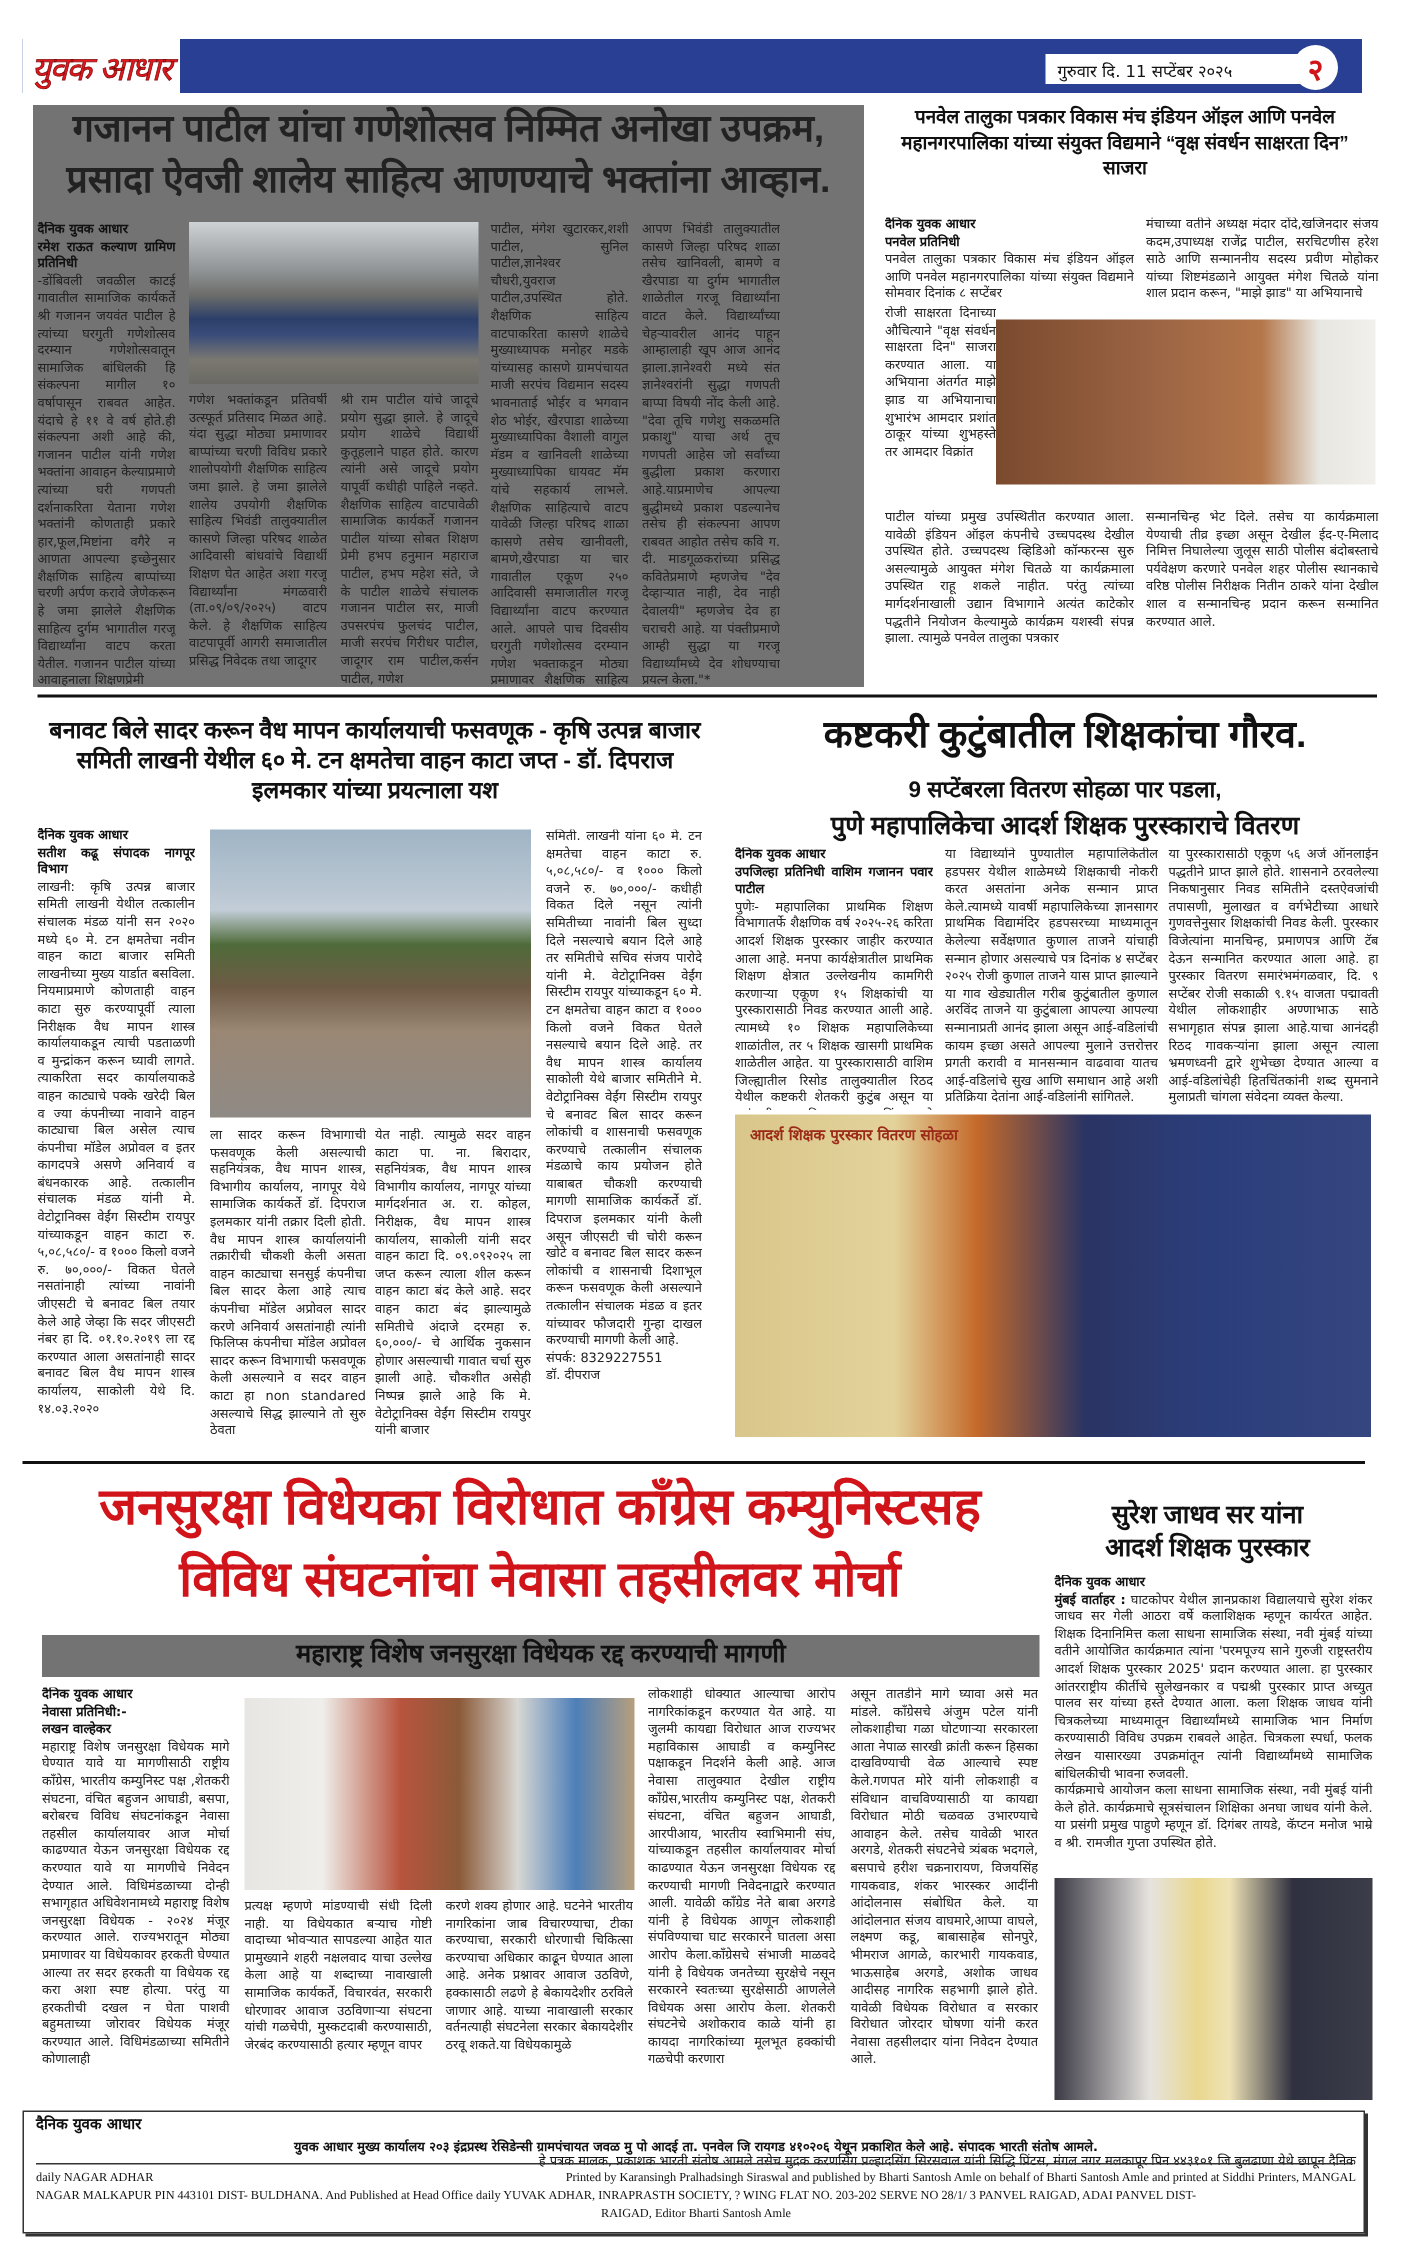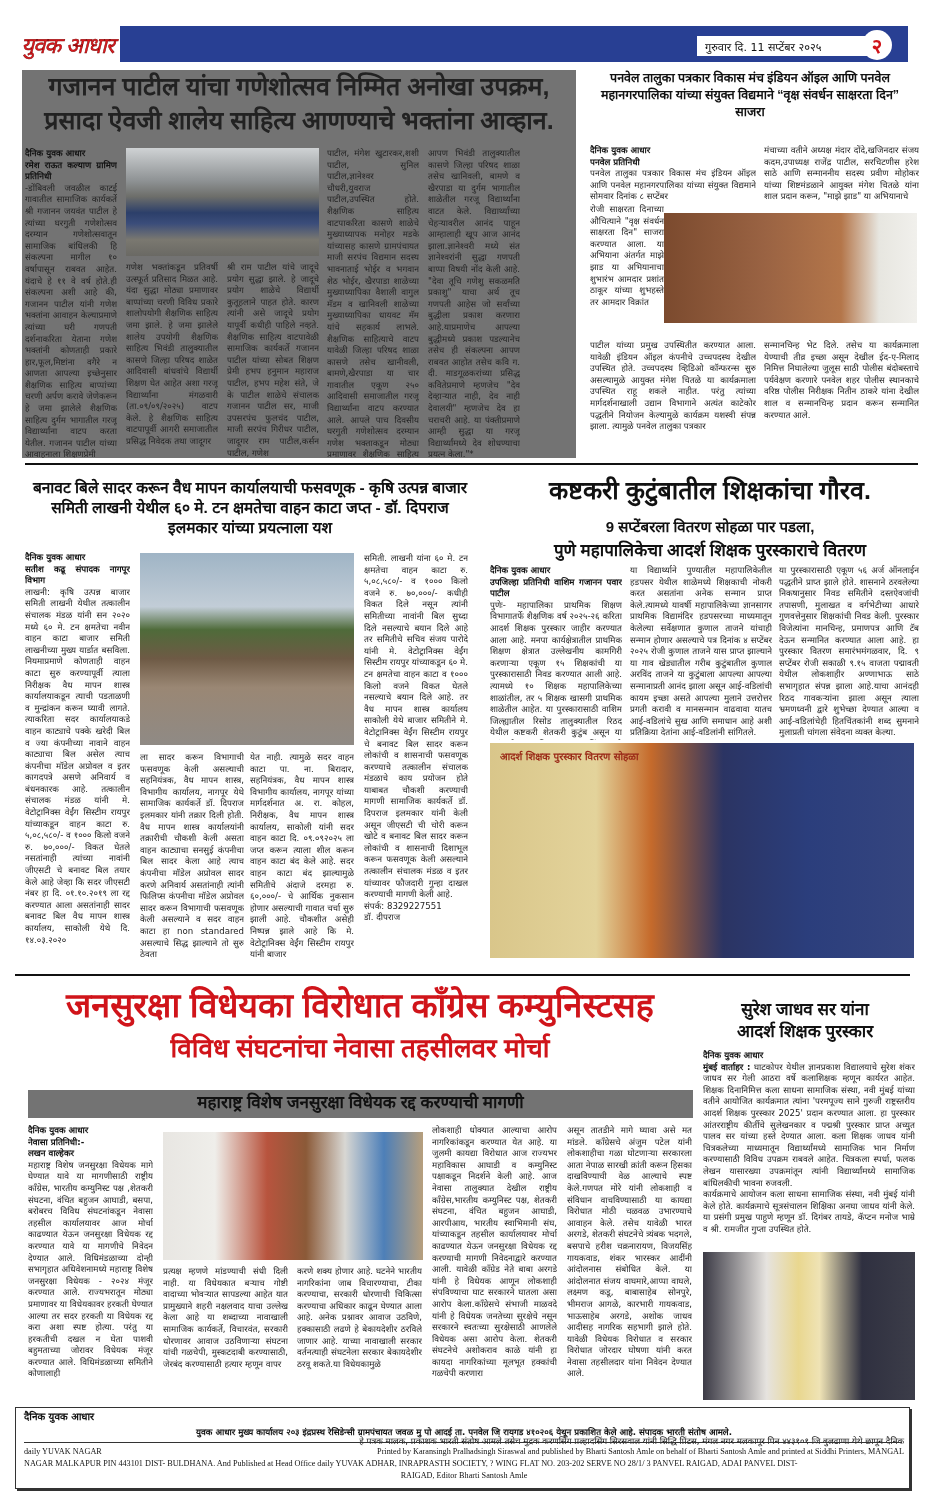--- a/index.html
+++ b/index.html
@@ -81,21 +81,21 @@
 </div>
 <div class="abs col" style="left:630px;top:565px;width:142px;height:175px;">या विद्यार्थ्याने पुण्यातील महापालिकेतील हडपसर येथील शाळेमध्ये शिक्षकाची नोकरी करत असतांना अनेक सन्मान प्राप्त केले.त्यामध्ये यावर्षी महापालिकेच्या ज्ञानसागर प्राथमिक विद्यामंदिर हडपसरच्या माध्यमातून केलेल्या सर्वेक्षणात कुणाल ताजने यांचाही सन्मान होणार असल्याचे पत्र दिनांक ४ सप्टेंबर २०२५ रोजी कुणाल ताजने यास प्राप्त झाल्याने या गाव खेड्यातील गरीब कुटुंबातील कुणाल अरविंद ताजने या कुटुंबाला आपल्या आपल्या सन्मानाप्रती आनंद झाला असून आई-वडिलांची कायम इच्छा असते आपल्या मुलाने उत्तरोत्तर प्रगती करावी व मानसन्मान वाढवावा यातच आई-वडिलांचे सुख आणि समाधान आहे अशी प्रतिक्रिया देतांना आई-वडिलांनी सांगितले.</div>
 <div class="abs col" style="left:779px;top:565px;width:140px;height:175px;">या पुरस्कारासाठी एकूण ५६ अर्ज ऑनलाईन पद्धतीने प्राप्त झाले होते. शासनाने ठरवलेल्या निकषानुसार निवड समितीने दस्तऐवजांची तपासणी, मुलाखत व वर्गभेटीच्या आधारे गुणवत्तेनुसार शिक्षकांची निवड केली. पुरस्कार विजेत्यांना मानचिन्ह, प्रमाणपत्र आणि टॅब देऊन सन्मानित करण्यात आला आहे. हा पुरस्कार वितरण समारंभमंगळवार, दि. ९ सप्टेंबर रोजी सकाळी ९.१५ वाजता पद्मावती येथील लोकशाहीर अण्णाभाऊ साठे सभागृहात संपन्न झाला आहे.याचा आनंदही रिठद गावकऱ्यांना झाला असून त्याला भ्रमणध्वनी द्वारे शुभेच्छा देण्यात आल्या व आई-वडिलांचेही हितचिंतकांनी शब्द सुमनाने मुलाप्रती चांगला संवेदना व्यक्त केल्या.</div>
 <div class="abs photo" style="left:490px;top:743px;width:424px;height:215px;background:linear-gradient(90deg,#d9c68a 0%,#e3d39b 25%,#c56a2b 38%,#2b3463 55%,#2b3e7c 75%,#35457f 100%);">
   <div style="position:absolute;left:10px;top:6px;font-size:10px;color:#9b2a18;font-weight:bold;">आदर्श शिक्षक पुरस्कार वितरण सोहळा</div>
 </div>
 
 <div class="abs rule" style="left:15px;top:974px;width:895px;"></div>
 
 <div class="abs headline" style="left:15px;top:986px;width:690px;font-size:34px;color:#d0141a;">जनसुरक्षा विधेयका विरोधात काँग्रेस कम्युनिस्टसह</div>
-<div class="abs headline" style="left:15px;top:1034px;width:690px;font-size:26px;color:#d0141a;">विविध संघटनांचा नेवासा तहसीलवर मोर्चा</div>
+<div class="abs headline" style="left:15px;top:1034px;width:690px;font-size:33px;color:#d0141a;">विविध संघटनांचा नेवासा तहसीलवर मोर्चा</div>
 <div class="abs pinkbox headline" style="left:28px;top:1090px;width:665px;height:28px;font-size:17px;color:#111;padding-top:3px;">महाराष्ट्र विशेष जनसुरक्षा विधेयक रद्द करण्याची मागणी</div>
 <div class="abs col" style="left:28px;top:1125px;width:125px;height:285px;">
   <div class="by">दैनिक युवक आधार</div>
   <div class="by">नेवासा प्रतिनिधी:-</div>
   <div class="by">लखन वाल्हेकर</div>
   <div>महाराष्ट्र विशेष जनसुरक्षा विधेयक मागे घेण्यात यावे या मागणीसाठी राष्ट्रीय काँग्रेस, भारतीय कम्युनिस्ट पक्ष ,शेतकरी संघटना, वंचित बहुजन आघाडी, बसपा, बरोबरच विविध संघटनांकडून नेवासा तहसील कार्यालयावर आज मोर्चा काढण्यात येऊन जनसुरक्षा विधेयक रद्द करण्यात यावे या मागणीचे निवेदन देण्यात आले. विधिमंडळाच्या दोन्ही सभागृहात अधिवेशनामध्ये महाराष्ट्र विशेष जनसुरक्षा विधेयक - २०२४ मंजूर करण्यात आले. राज्यभरातून मोठ्या प्रमाणावर या विधेयकावर हरकती घेण्यात आल्या तर सदर हरकती या विधेयक रद्द करा अशा स्पष्ट होत्या. परंतु या हरकतीची दखल न घेता पाशवी बहुमताच्या जोरावर विधेयक मंजूर करण्यात आले. विधिमंडळाच्या समितीने कोणालाही</div>
 </div>
 <div class="abs photo" style="left:163px;top:1132px;width:260px;height:128px;background:linear-gradient(90deg,#e8e6e2 0%,#efeeea 20%,#b8543e 40%,#8b5a38 55%,#d8d7d3 70%,#4d7fb8 85%,#b79f7d 100%);"></div>
 <div class="abs col" style="left:163px;top:1266px;width:125px;height:145px;">प्रत्यक्ष म्हणणे मांडण्याची संधी दिली नाही. या विधेयकात बऱ्याच गोष्टी वादाच्या भोवऱ्यात सापडल्या आहेत यात प्रामुख्याने शहरी नक्षलवाद याचा उल्लेख केला आहे या शब्दाच्या नावाखाली सामाजिक कार्यकर्ते, विचारवंत, सरकारी धोरणावर आवाज उठविणाऱ्या संघटना यांची गळचेपी, मुस्कटदाबी करण्यासाठी, जेरबंद करण्यासाठी हत्यार म्हणून वापर</div>
 <div class="abs col" style="left:297px;top:1266px;width:125px;height:145px;">करणे शक्य होणार आहे. घटनेने भारतीय नागरिकांना जाब विचारण्याचा, टीका करण्याचा, सरकारी धोरणाची चिकित्सा करण्याचा अधिकार काढून घेण्यात आला आहे. अनेक प्रश्नावर आवाज उठविणे, हक्कासाठी लढणे हे बेकायदेशीर ठरविले जाणार आहे. याच्या नावाखाली सरकार वर्तनत्याही संघटनेला सरकार बेकायदेशीर ठरवू शकते.या विधेयकामुळे</div>
@@ -113,18 +113,18 @@
 <div class="abs photo" style="left:703px;top:1252px;width:212px;height:148px;background:linear-gradient(90deg,#3b3a45 0%,#e6e3df 30%,#e9d78f 45%,#efe3b5 55%,#2f3040 75%,#3c3d49 100%);"></div>
 
 <div class="abs footer">
   <div class="foot-line" style="position:absolute;left:8px;top:3px;width:880px;">
     <span style="font-weight:bold;font-size:10px;">दैनिक युवक आधार</span>
     <span style="position:absolute;right:0;top:0;width:640px;text-align:right;font-size:8.6px;margin-top:24px;">हे पत्रक मालक, प्रकाशक भारती संतोष आमले तसेच मुद्रक करणसिंग प्रल्हादसिंग सिरसवाल यांनी सिद्धि प्रिंटस, मंगल नगर मलकापूर पिन ४४३१०१ जि बुलढाणा येथे छापून दैनिक</span>
   </div>
   <div class="foot-line" style="position:absolute;left:8px;top:18px;width:880px;text-align:center;font-size:8.6px;font-weight:bold;">युवक आधार मुख्य कार्यालय २०३ इंद्रप्रस्थ रेसिडेन्सी ग्रामपंचायत जवळ मु पो आदई ता. पनवेल जि रायगड ४१०२०६ येथून प्रकाशित केले आहे. संपादक भारती संतोष आमले.</div>
   <div style="position:absolute;left:8px;top:34px;width:878px;height:1px;background:#333;"></div>
   <div class="foot-line" style="position:absolute;left:8px;top:38px;width:880px;font-family:'Liberation Serif',serif;font-size:8.2px;">
-    <span>daily YUVAK NAGAR</span>
+    <span>daily NAGAR ADHAR</span>
     <span style="position:absolute;right:0;top:0;width:760px;text-align:right;">Printed by Karansingh Pralhadsingh Siraswal and published by Bharti Santosh Amle on behalf of Bharti Santosh Amle and printed at Siddhi Printers, MANGAL</span>
   </div>
   <div class="foot-line" style="position:absolute;left:8px;top:50px;width:880px;font-family:'Liberation Serif',serif;font-size:8.2px;text-align:justify;">NAGAR MALKAPUR PIN 443101 DIST- BULDHANA. And Published at Head Office daily YUVAK ADHAR, INRAPRASTH SOCIETY, ? WING FLAT NO. 203-202 SERVE NO 28/1/ 3 PANVEL RAIGAD, ADAI PANVEL DIST-</div>
   <div class="foot-line" style="position:absolute;left:8px;top:62px;width:880px;font-family:'Liberation Serif',serif;font-size:8.2px;text-align:center;">RAIGAD, Editor Bharti Santosh Amle</div>
 </div>
 
 </body></html>

